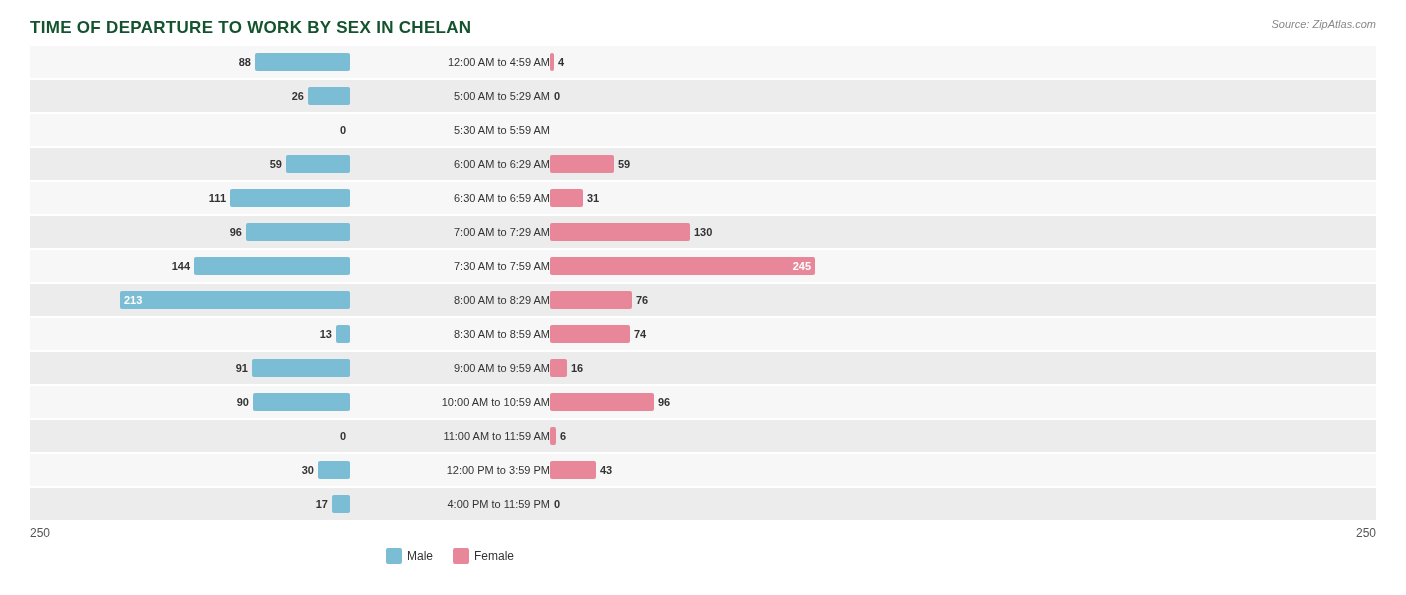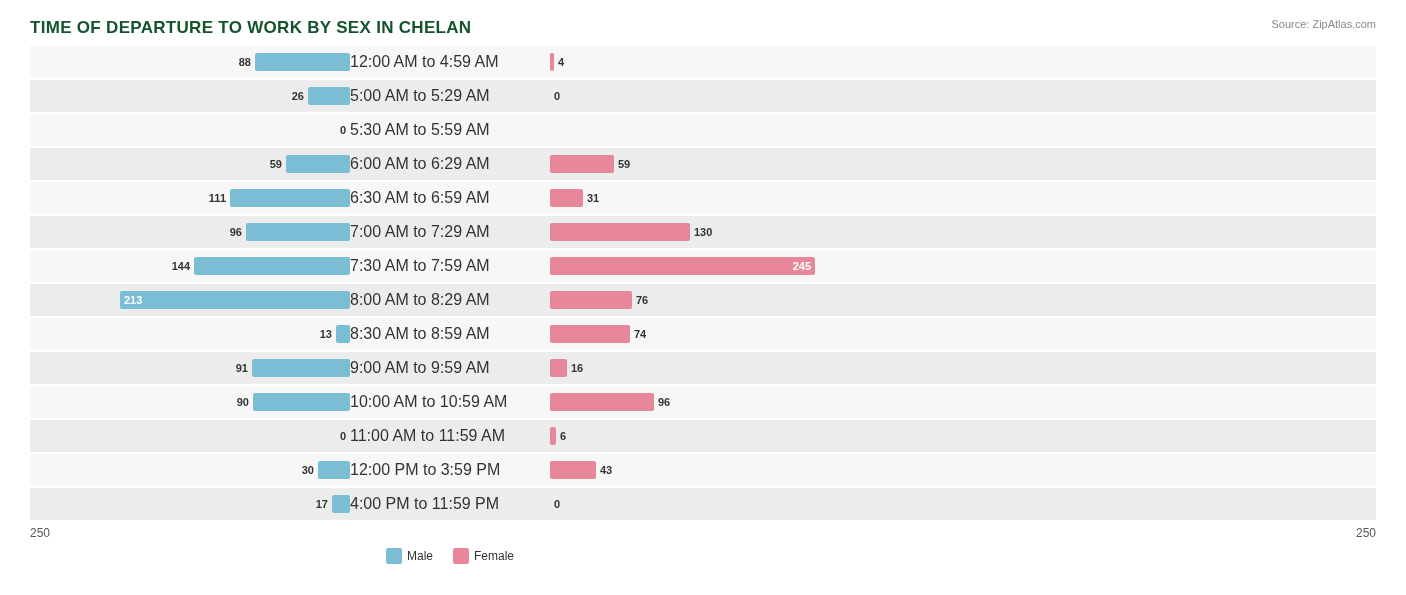--- a/index.html
+++ b/index.html
@@ -21,20 +21,21 @@
       color: #14532d;
       margin-bottom: 4px;
       letter-spacing: 0.3px;
     }
     .source-text {
       position: absolute;
       top: 18px;
       right: 30px;
       font-size: 11px;
       color: #888;
+      font-style: italic;
     }
     .chart-area {
       position: relative;
       margin-top: 8px;
     }
     .row {
       display: flex;
       align-items: center;
       height: 32px;
       margin-bottom: 2px;
@@ -76,22 +77,22 @@
     .male-value-inside {
       font-size: 11px;
       color: #fff;
       position: absolute;
       left: 4px;
       white-space: nowrap;
       font-weight: bold;
     }
     .center-label {
       width: 200px;
-      text-align: left;
-      font-size: 16px;
+      text-align: right;
+      font-size: 11px;
       color: #333;
       flex-shrink: 0;
       z-index: 2;
     }
     .right-section {
       flex: 1;
       display: flex;
       align-items: center;
       height: 100%;
       position: relative;

